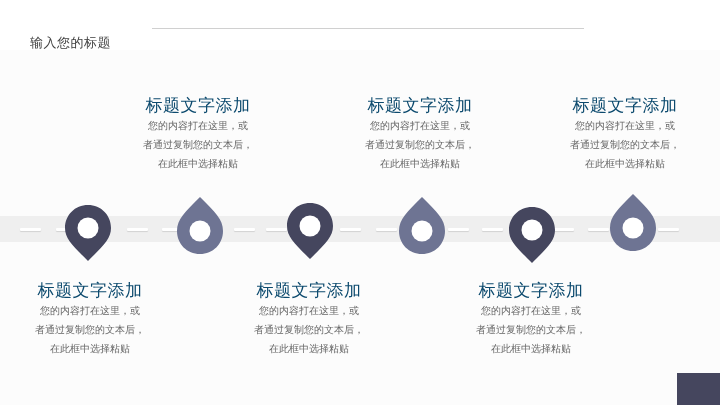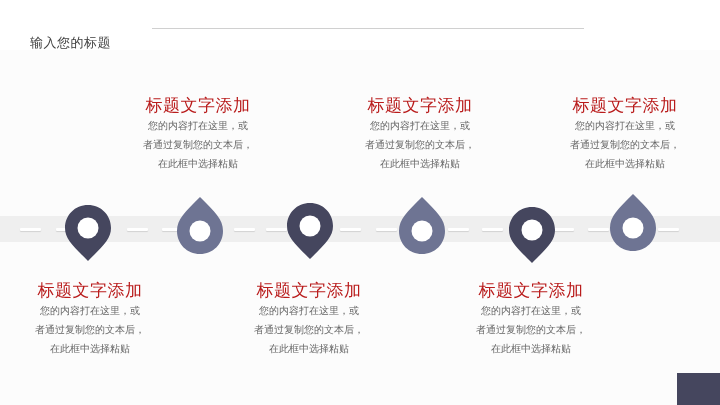--- a/index.html
+++ b/index.html
@@ -13,21 +13,21 @@
 
   .content { position: absolute; left: 0; top: 50px; width: 720px; height: 355px; background: #fcfcfc; }
 
   .band { position: absolute; left: 0; top: 216px; width: 720px; height: 26px; background: #efefef; }
   .dash { position: absolute; top: 228px; width: 21px; height: 3px; background: #ffffff; box-shadow: 0 1px 1px rgba(0,0,0,0.12); border-radius: 1px; }
 
   .marker { position: absolute; width: 50px; height: 62px; }
   .marker svg { display: block; }
 
   .text-block { position: absolute; width: 160px; text-align: center; }
-  .tb-title { font-size: 17px; color: #b91c1c; letter-spacing: 0.5px; line-height: 22px; }
+  .tb-title { font-size: 17px; color: #0c4a6e; letter-spacing: 0.5px; line-height: 22px; }
   .tb-desc { font-size: 10px; color: #666666; line-height: 19px; }
 
   .corner-box { position: absolute; left: 677px; top: 373px; width: 43px; height: 32px; background: #45465e; }
 </style>
 </head>
 <body>
 
 <div class="header">
   <div class="page-title">输入您的标题</div>
   <div class="header-line"></div>

